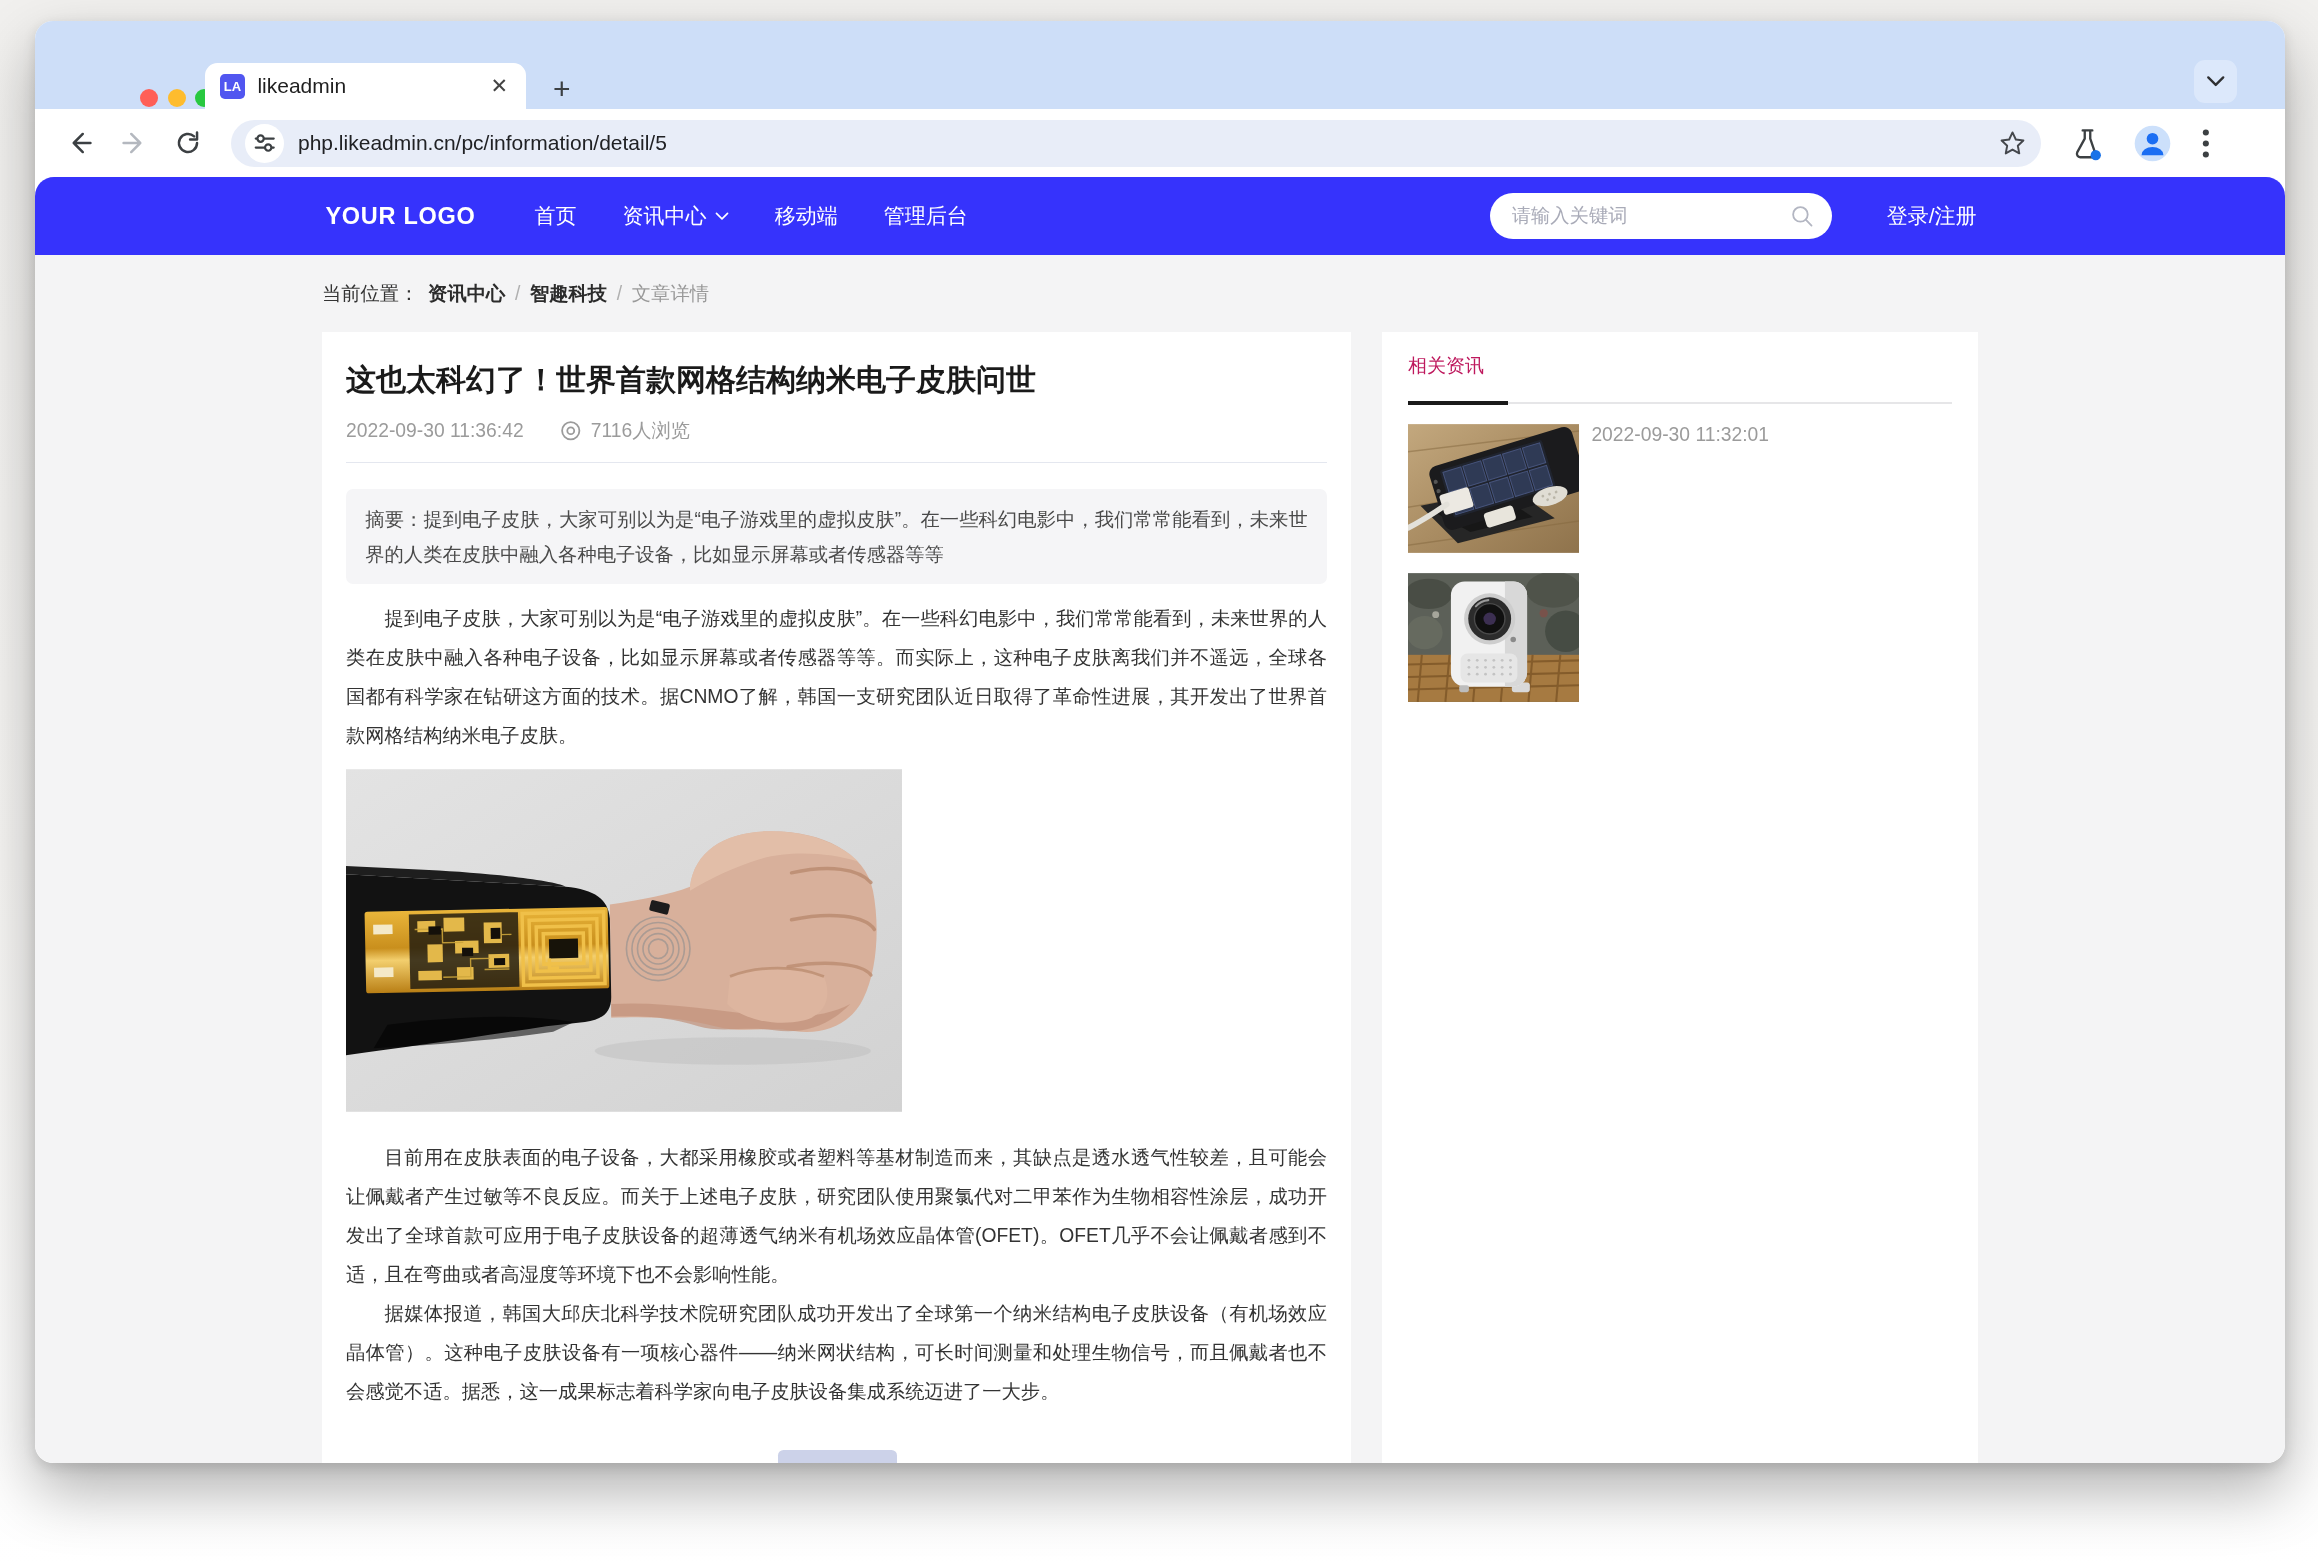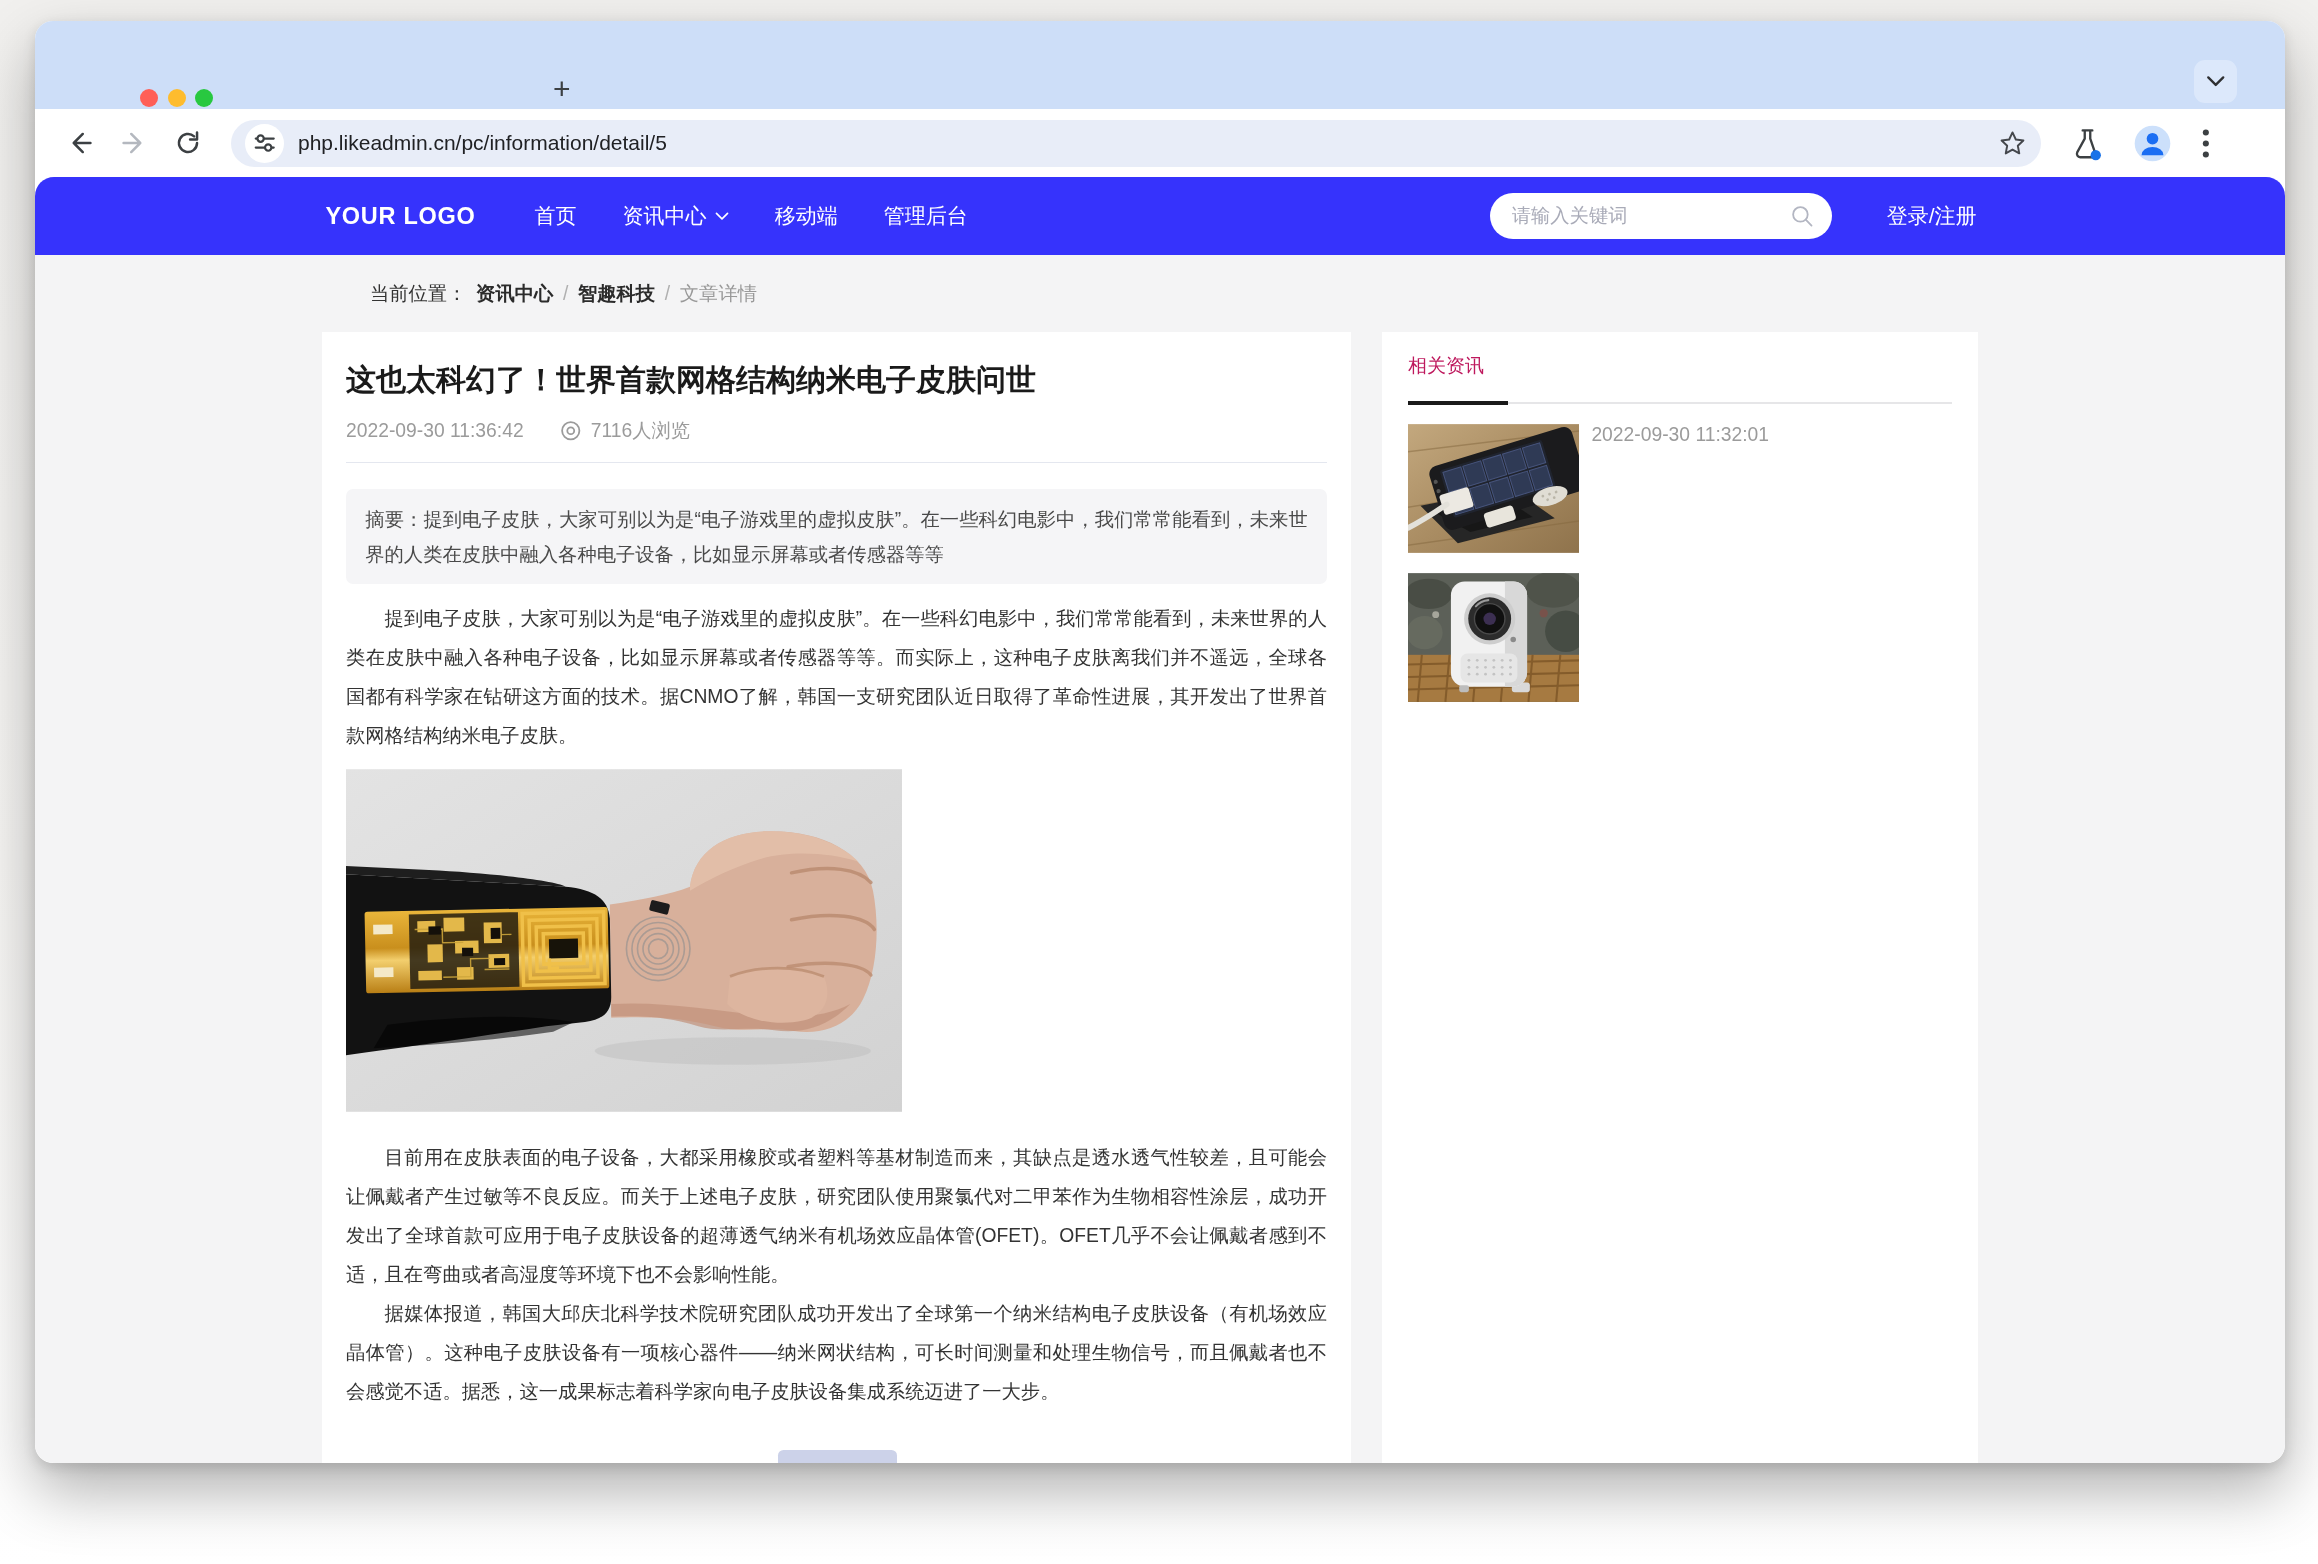--- a/index.html
+++ b/index.html
@@ -59,21 +59,21 @@
   .mainnav .nav-item { color:#fff; font-size:21px; font-weight:500; white-space:nowrap; display:flex; align-items:center; gap:8.3px; }
   .search-pill {
     margin-left:auto; width:342px; height:46px; background:#fff; border-radius:23px;
     display:flex; align-items:center; padding:0 16.6px 0 22px;
   }
   .search-pill input { border:none; outline:none; flex:1 1 auto; font-size:19.3px; color:#333; background:transparent; }
   .search-pill input::placeholder { color:#a9abb8; }
   .login { color:#fff; font-size:21px; font-weight:500; margin-left:55px; margin-right:1.4px; white-space:nowrap; }
   
   .breadcrumb-bar { height:77px; display:flex; align-items:center; }
-  .breadcrumb { font-size:19.3px; color:#333; display:flex; align-items:center; gap:9.7px;margin-left:48px; }
+  .breadcrumb { font-size:19.3px; color:#333; display:flex; align-items:center; gap:9.7px; }
   .crumb-strong { font-weight:700; color:#2b2b2b; }
   .crumb-sep { color:#b0b0b0; }
   .crumb-current { color:#999; }
   
   .main-cols { display:flex; gap:31px; height:1131px; overflow:hidden; }
   .article-card { width:1029px; background:#fff; padding:28px 24px 0 24px; position:relative; }
   .article-title { font-size:30px; font-weight:700; color:#1a1a1a; line-height:1.35; }
   .article-meta { margin-top:16.6px; display:flex; align-items:center; font-size:19.3px; color:#9b9b9b; gap:8.3px; }
   .meta-date { margin-right:27px; }
   .article-divider { margin-top:18px; height:1.4px; background:#e4e7ef; }
@@ -103,20 +103,25 @@
 </style>
 </head>
 <body>
 
 <div class="window">
 
   <div class="tabstrip">
     <div class="traffic t-red"></div>
     <div class="traffic t-yellow"></div>
     <div class="traffic t-green"></div>
+    <div class="tab">
+      <div class="favicon">LA</div>
+      <div class="tab-title">likeadmin</div>
+      <div class="tab-close">✕</div>
+    </div>
     <div class="newtab-btn">+</div>
     <div class="strip-chevron">
       <svg width="23.5" height="15" viewBox="0 0 34 22">
         <polyline points="6,5 17,16 28,5" fill="none" stroke="#2f3033" stroke-width="3.4" stroke-linecap="round" stroke-linejoin="round"></polyline>
       </svg>
     </div>
   </div>
 
   <div class="toolbar">
     <div class="nav-ic">

